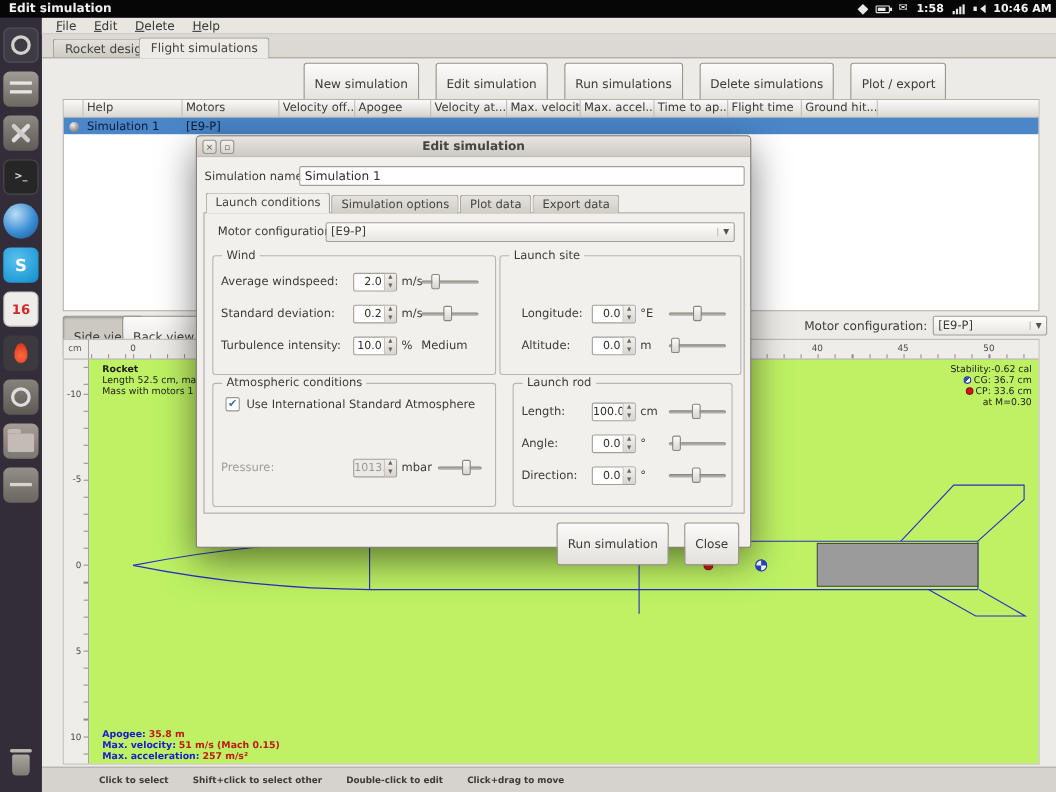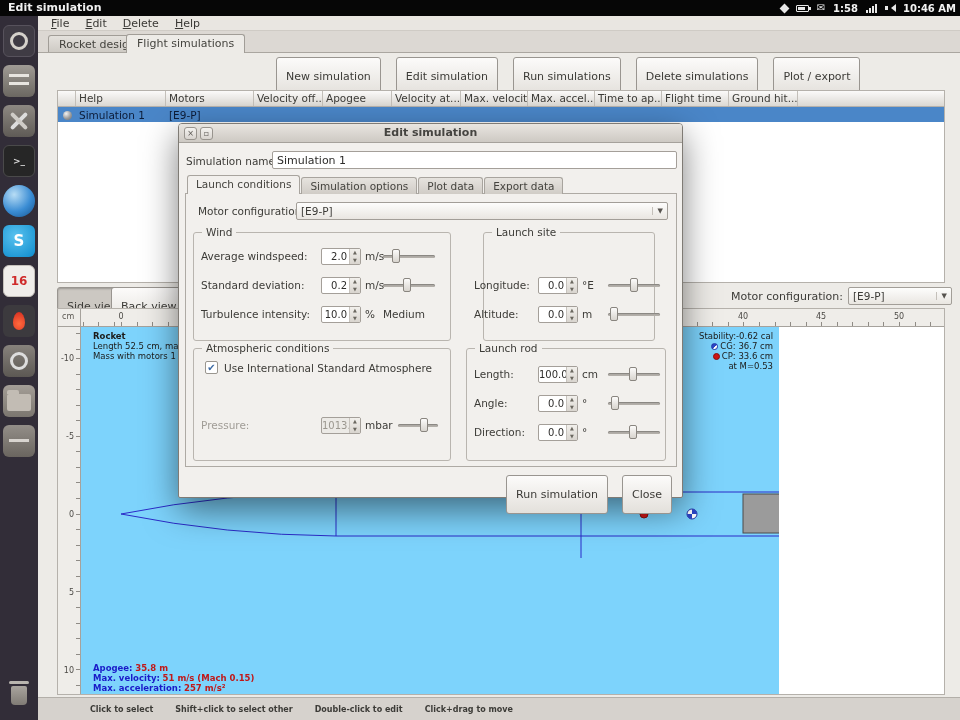--- a/index.html
+++ b/index.html
@@ -80,21 +80,21 @@
 
 
 .rpanel{left:19px;top:277px;width:888px;height:387px;background:#fff;border:1px solid #b5b1ab}
 .corner{position:absolute;left:0;top:0;width:23px;height:18px;background:#efede9;border-right:1px solid #a6a29c;border-bottom:1px solid #a6a29c;font-size:8px;color:#5a5751;padding:3px 0 0 4px}
 .hruler{position:absolute;left:23px;top:0;width:863px;height:18px;background:#efede9;border-bottom:1px solid #a6a29c;overflow:hidden}
 .hruler .num{position:absolute;top:3px;font-size:8px;color:#4c4a46;transform:translateX(-50%)}
 .hticks{position:absolute;left:0;right:0;bottom:0;height:4px;background:repeating-linear-gradient(90deg,#8f8b85 0,#8f8b85 1px,transparent 1px,transparent 15.56px);background-position:40px 0}
 .vruler{position:absolute;left:0;top:18px;width:23px;height:367px;background:#efede9;border-right:1px solid #a6a29c;overflow:hidden}
 .vruler .num{position:absolute;right:6px;font-size:8px;color:#4c4a46;transform:translateY(-50%)}
 .vticks{position:absolute;right:0;top:0;bottom:0;width:4px;background:repeating-linear-gradient(180deg,#8f8b85 0,#8f8b85 1px,transparent 1px,transparent 15.56px);background-position:0 31px}
-.canvas{position:absolute;left:23px;top:18px;width:698px;height:367px;background:#7dd3fc;overflow:hidden}
+.canvas{position:absolute;left:23px;top:18px;width:863px;height:367px;background:#bef264;overflow:hidden}
 .rinfo{position:absolute;left:12px;top:4px;font-size:8.5px;color:#1c1b19;line-height:10px}
 .rinfo .t{font-weight:bold}
 .stab{position:absolute;right:6px;top:4px;font-size:8.5px;color:#1c1b19;line-height:10px;text-align:right}
 .mini{display:inline-block;width:7px;height:7px;border-radius:50%;vertical-align:-1px;margin-right:2px}
 .mini.cg{background:linear-gradient(135deg,#2b46c8 50%,#fff 50%);border:1px solid #2233aa}
 .mini.cp{background:#d01616;border:1px solid #8a0f0f}
 .finfo{position:absolute;left:12px;top:336px;line-height:10px}
 .fi{font-size:8.5px}
 .fi .l{color:#1a1ac8;font-weight:bold}
 .fi .v{color:#c01818;font-weight:bold}
@@ -277,21 +277,21 @@
       </svg>
       <div class="rinfo">
         <div class="t">Rocket</div>
         <div>Length 52.5 cm, max</div>
         <div>Mass with motors 1</div>
       </div>
       <div class="stab">
         <div>Stability:-0.62 cal</div>
         <div><span class="mini cg"></span><span>CG: 36.7 cm</span></div>
         <div><span class="mini cp"></span><span>CP: 33.6 cm</span></div>
-        <div>at M=0.53</div>
+        <div>at M=0.30</div>
       </div>
       <div class="finfo">
         <div class="fi"><span class="l">Apogee:</span> <span class="v">35.8 m</span></div>
         <div class="fi"><span class="l">Max. velocity:</span> <span class="v">51 m/s  (Mach 0.15)</span></div>
         <div class="fi"><span class="l">Max. acceleration:</span> <span class="v">257 m/s²</span></div>
       </div>
     </div>
   </div>
 
   <div class="a hints">
@@ -385,21 +385,21 @@
           <span>▲</span>
           <span>▼</span>
         </span>
     </div>
     <span class="unit dis">mbar</span>
     <div class="slider" style="left:205px;width:40px">
         <span class="sl-thumb" style="left:22px"></span>
       </div>
   </div>
 
-  <div class="grp" style="left:304px;top:108px;width:172px;height:109px">
+  <div class="grp" style="left:275px;top:108px;width:220px;height:109px">
     <span class="grp-title">Launch site</span>
   </div>
   <div class="drow nar" style="left:287px;top:153px;width:200px">
     <span class="row-label">Longitude:</span>
     <div class="spinner">
       <span class="spin-val">0.0</span>
       <span class="spin-btns">
           <span>▲</span>
           <span>▼</span>
         </span>

